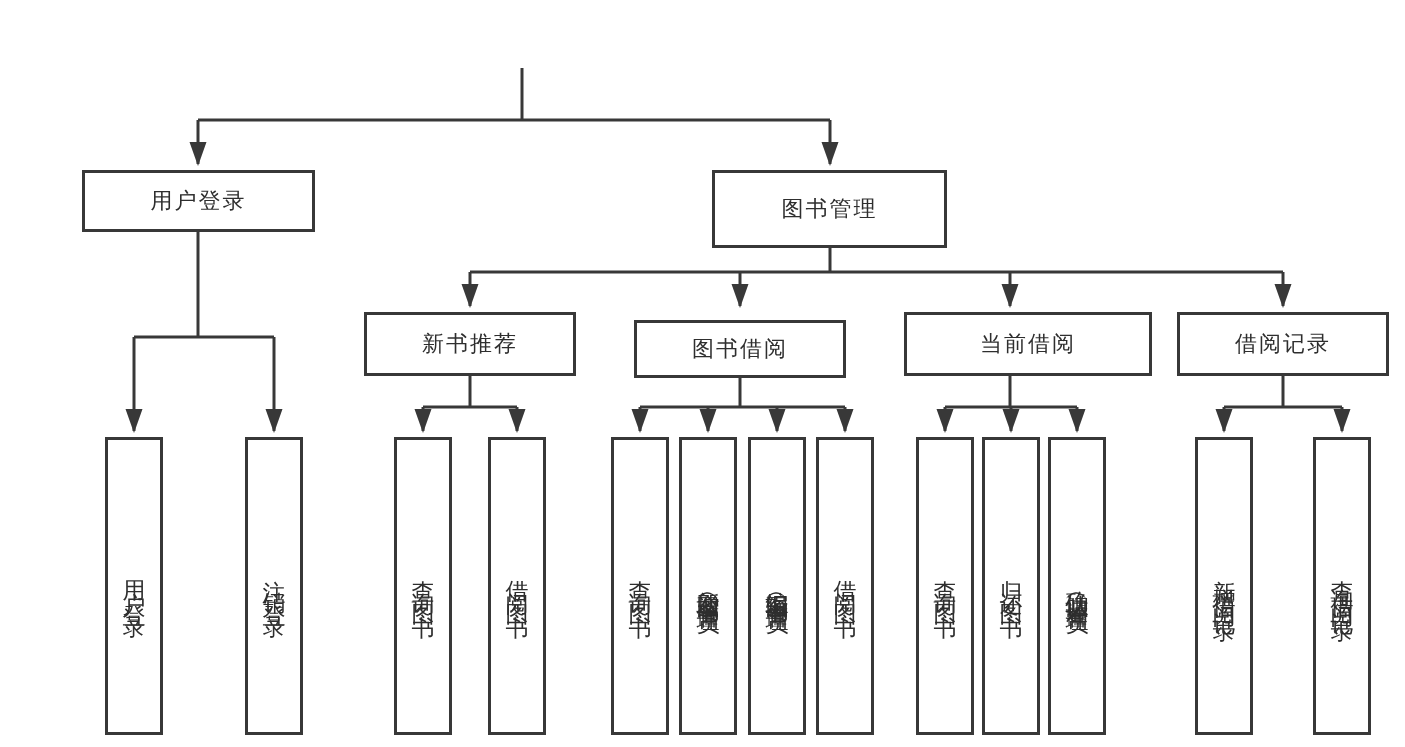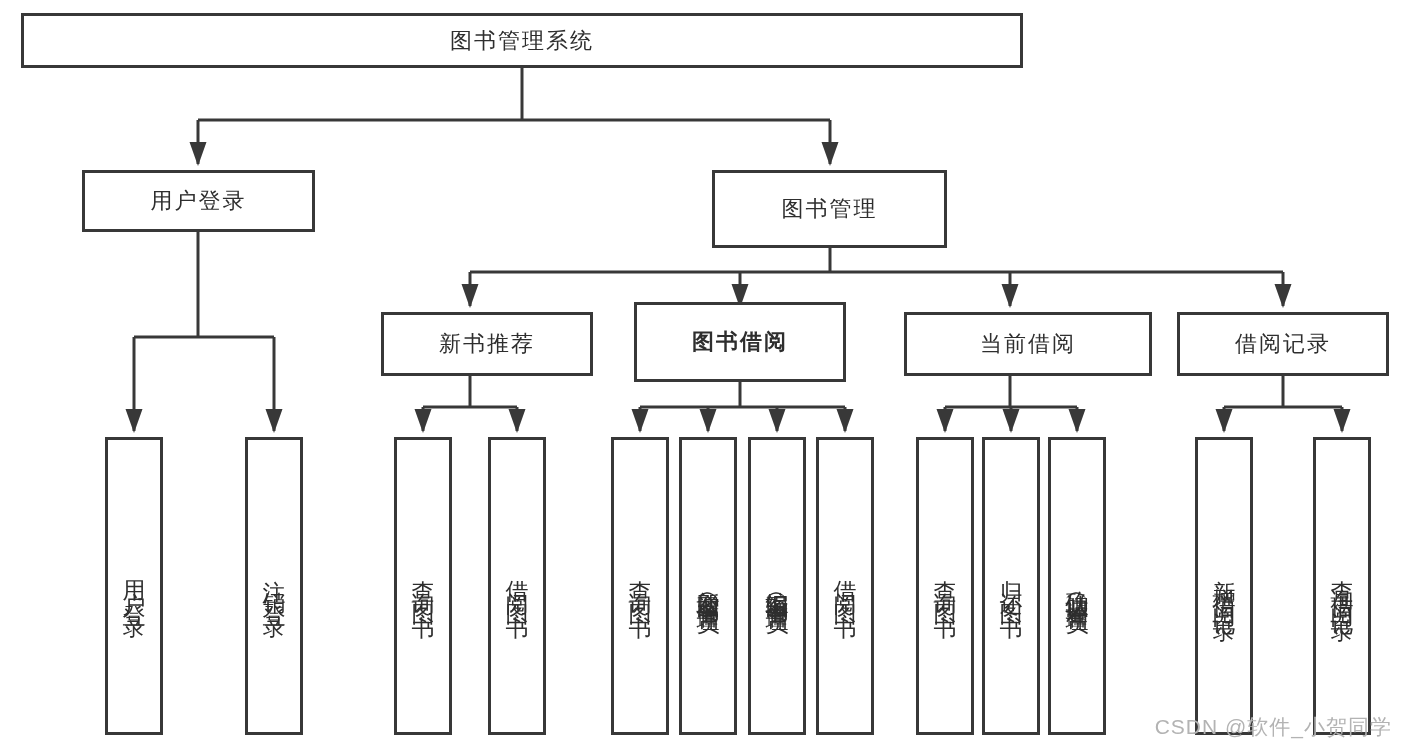--- a/index.html
+++ b/index.html
@@ -47,22 +47,22 @@
   .sp-lg span { letter-spacing: 12px; }
   .sp-md span { letter-spacing: 8px; }
   .sp-sm span { letter-spacing: 3px; }
 
   
   .n-root  { left: 21px;  top: 13px;  width: 1002px; height: 55px; }
   
   .n-login { left: 82px;  top: 170px; width: 233px; height: 62px; }
   .n-mgmt  { left: 712px; top: 170px; width: 235px; height: 78px; }
   
-  .n-rec   { left: 364px;  top: 312px; width: 212px; height: 64px; margin-left: 17px; }
-  .n-borrow{ left: 634px;  top: 302px; width: 212px; height: 80px; font-weight: bold; }
+  .n-rec   { left: 364px;  top: 312px; width: 212px; height: 64px; }
+  .n-borrow{ left: 634px;  top: 320px; width: 212px; height: 58px; }
   .n-cur   { left: 904px;  top: 312px; width: 248px; height: 64px; }
   .n-rcd   { left: 1177px; top: 312px; width: 212px; height: 64px; }
   
   .l-a1 { left: 105px; }
   .l-a2 { left: 245px; }
   .l-b1 { left: 394px; }
   .l-b2 { left: 488px; }
   .l-c1 { left: 611px; }
   .l-c2 { left: 679px; }
   .l-c3 { left: 748px; }
@@ -131,23 +131,20 @@
       <line x1="1011" y1="407" x2="1011" y2="431" marker-end="url(#arrow)"></line>
       <line x1="1077" y1="407" x2="1077" y2="431" marker-end="url(#arrow)"></line>
 
       <line x1="1283" y1="376" x2="1283" y2="407"></line>
       <line x1="1224" y1="407" x2="1342" y2="407"></line>
       <line x1="1224" y1="407" x2="1224" y2="431" marker-end="url(#arrow)"></line>
       <line x1="1342" y1="407" x2="1342" y2="431" marker-end="url(#arrow)"></line>
     </g>
   </svg>
 
-  <div class="node n-root">
-    <span>图书管理系统</span>
-  </div>
 
   <div class="node n-login">
     <span>用户登录</span>
   </div>
   <div class="node n-mgmt">
     <span>图书管理</span>
   </div>
 
   <div class="node n-rec">
     <span>新书推荐</span>
@@ -199,15 +196,14 @@
     <span>确认归还（管理员）</span>
   </div>
 
   <div class="leaf sp-md l-e1">
     <span>新增借阅记录</span>
   </div>
   <div class="leaf sp-md l-e2">
     <span>查询借阅记录</span>
   </div>
 
-  <div class="watermark">CSDN @软件_小贺同学</div>
 
 </div>
 
 </body></html>

